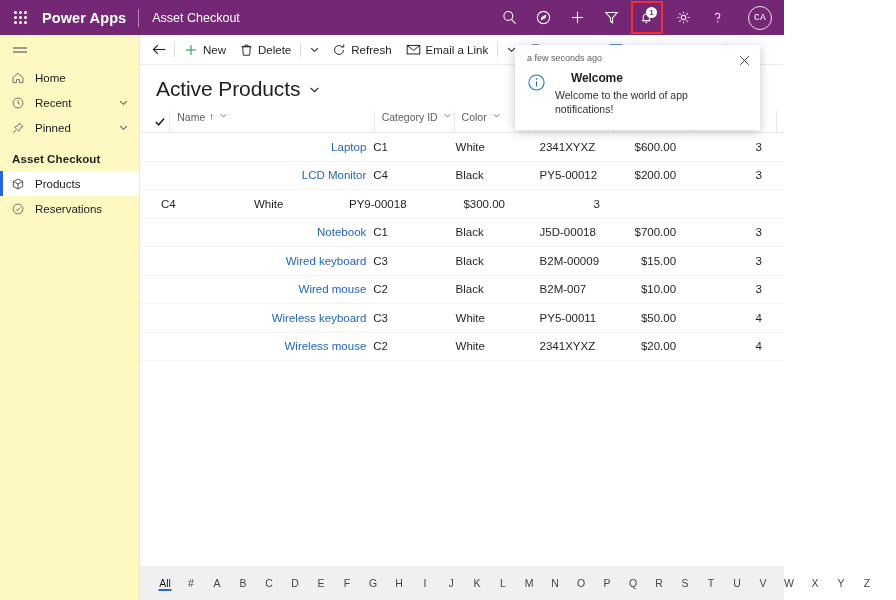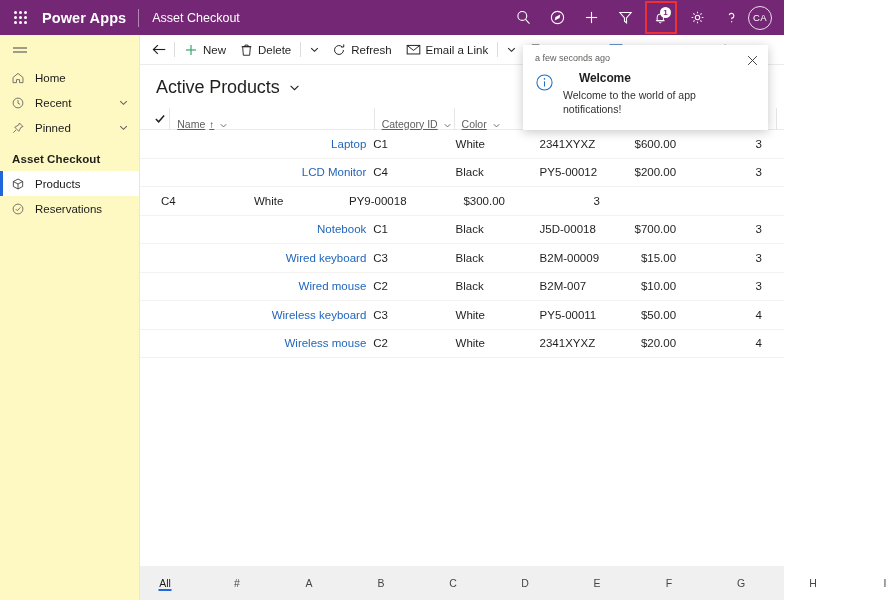--- a/index.html
+++ b/index.html
@@ -34,21 +34,21 @@
     position: relative; border: 2px solid #f03030; margin: 0 3px; cursor: pointer;
   }
   .badge {
     position: absolute; top: 4px; right: 4px; min-width: 11px; height: 11px;
     border-radius: 6px; background: #ffffff; color: #742774;
     font-size: 8px; line-height: 11px; text-align: center; font-weight: bold; padding: 0 2px;
   }
   .avatar {
     width: 24px; height: 24px; border-radius: 50%; border: 1px solid rgba(255,255,255,.85);
     display: flex; align-items: center; justify-content: center;
-    font-size: 9.5px; letter-spacing: .3px; margin: 0 6px 0 0; cursor: pointer;
+    font-size: 9.5px; letter-spacing: .3px; margin: 0 6px 0 14px; cursor: pointer; font-family: Liberation Mono, monospace;
   }
 
   
   .body { flex: 1 1 auto; display: flex; min-height: 0; }
 
   
   .sidebar {
     width: 140px; flex: 0 0 140px; background: #fef9c3;
     display: flex; flex-direction: column; border-right: 1px solid #e6e6e6;
   }
@@ -87,34 +87,34 @@
   .cmdchev {
     display: flex; align-items: center; justify-content: center;
     width: 22px; height: 30px; cursor: pointer; color: #201f1e;
   }
   .cmdsep { width: 1px; height: 15px; background: #dcdcdc; margin: 0 2px; }
   .backbtn { width: 26px; height: 30px; display: flex; align-items: center; justify-content: center; cursor: pointer; }
   .cmddots { width: 18px; height: 30px; display: flex; align-items: center; justify-content: center; font-size: 13px; color: #201f1e; cursor: pointer; }
 
   
   .viewhdr { padding: 12px 0 10px 16px; display: flex; align-items: center; }
-  .viewtitle { font-size: 18px; color: #201f1e; letter-spacing: -.1px; }
+  .viewtitle { font-size: 21px; color: #201f1e; letter-spacing: -.1px; }
   .viewchev { margin-left: 8px; display: flex; align-items: center; cursor: pointer; }
 
   
   .gridwrap { flex: 1 1 auto; display: flex; flex-direction: column; min-height: 0; }
   .ghead {
     display: flex; align-items: center; height: 22px;
     border-bottom: 1px solid #edebe9; font-size: 10.5px; color: #605e5c;
     padding-left: 14px;
   }
   .gcheck { width: 18px; display: flex; align-items: center; color: #201f1e; cursor: pointer; }
   .hcell {
-    display: flex; align-items: flex-end; height: 22px; cursor: pointer;
-    border-left: 1px solid #e6e6e6; padding-left: 7px; white-space: nowrap; text-decoration: underline;
+    display: flex; align-items: flex-start; height: 22px; cursor: pointer;
+    border-left: 1px solid #e6e6e6; padding-left: 7px; white-space: nowrap;
   }
   .hcell .hchev { margin-left: 5px; display: flex; align-items: center; }
   .hcell .hsort { margin-left: 4px; font-size: 10px; color: #323130; }
   .row {
     display: flex; align-items: center; height: 28.5px;
     border-bottom: 1px solid #f3f2f1; font-size: 11.5px; color: #201f1e;
     padding-left: 14px; cursor: pointer;
   }
   .row .c-name { padding-left: 18px; color: #2266bb; text-align: right; }
   .cell { padding-left: 7px; white-space: nowrap; overflow: hidden; }
@@ -125,35 +125,35 @@
   .w-name { width: 240px; }
   .w-cat  { width: 93px; }
   .w-col  { width: 95px; }
   .w-mod  { width: 90px; }
   .w-pri  { width: 95px; }
   .w-rat  { width: 95px; }
 
   
   .alphabar {
     height: 34px; flex: 0 0 34px; background: #f0f0f0;
-    display: flex; align-items: center; padding-left: 12px; font-size: 10.5px; color: #484644; gap: 46px;
+    display: flex; align-items: center; padding-left: 12px; font-size: 10.5px; color: #484644;
   }
   .alpha {
     min-width: 26px; height: 30px; display: flex; align-items: center; justify-content: center;
     cursor: pointer; position: relative; padding: 0 2px;
   }
   .alpha.sel { color: #1b1a19; }
   .alpha.sel::after {
     content: ""; position: absolute; bottom: 7px; left: 50%; transform: translateX(-50%);
     width: 13px; height: 2px; background: #2266dd;
   }
 
   
   .notify {
-    position: absolute; top: 45px; right: 16px; width: 245px;
+    position: absolute; top: 45px; right: 24px; width: 245px;
     background: #ffffff; box-shadow: 0 1.6px 10px rgba(0,0,0,.22); z-index: 30;
   }
   .notify-top { display: flex; align-items: flex-start; padding: 6px 6px 0 12px; }
   .notify-time { flex: 1 1 auto; font-size: 9px; color: #605e5c; padding-top: 2px; }
   .notify-close { width: 20px; height: 18px; display: flex; align-items: center; justify-content: center; cursor: pointer; color: #333; }
   .notify-body { display: flex; padding: 2px 12px 14px 12px; }
   .notify-ico { width: 28px; padding-top: 2px; flex: 0 0 28px; }
   .notify-txt { flex: 1 1 auto; }
   .notify-title { font-size: 12px; color: #201f1e; font-weight: bold; letter-spacing: -.1px; margin-left: 16px; }
   .notify-msg { font-size: 10.5px; color: #323130; padding-top: 3px; line-height: 1.35; }

